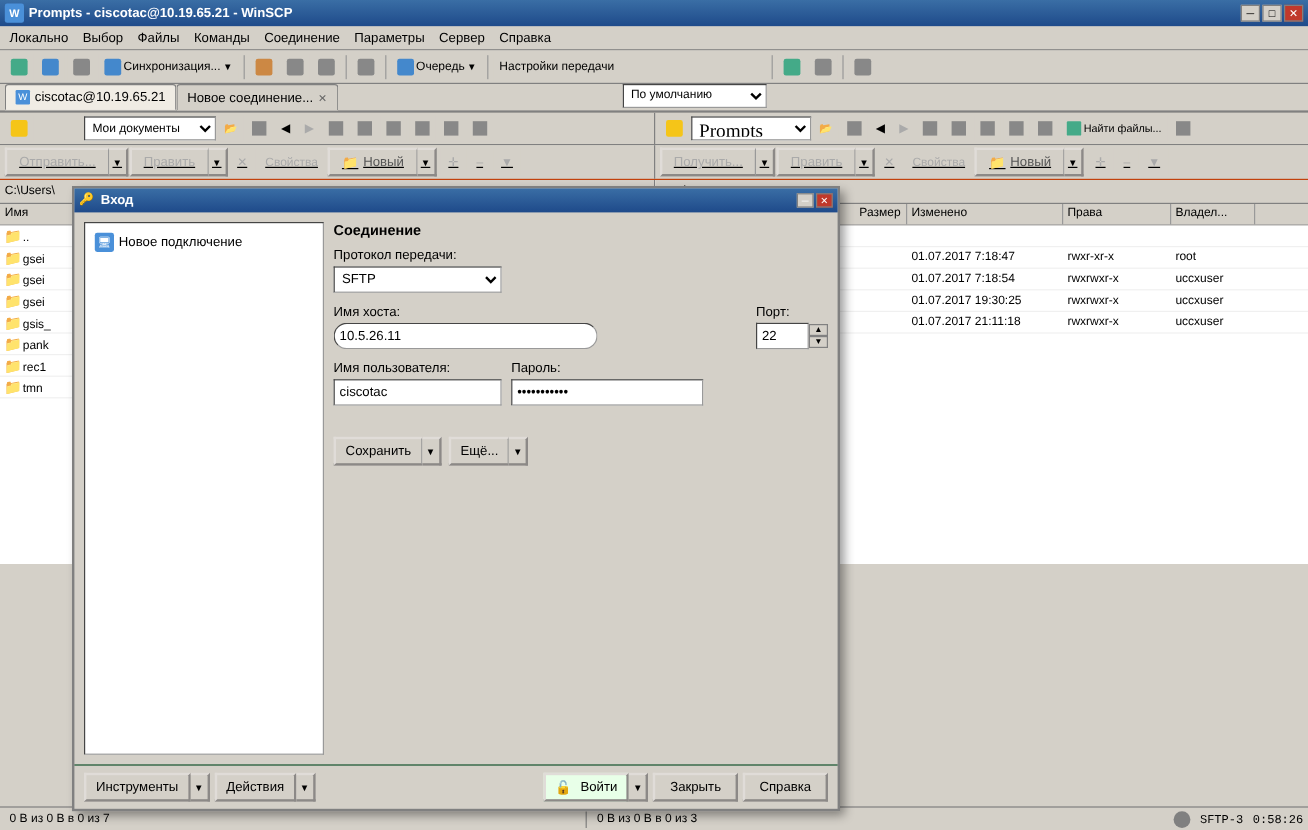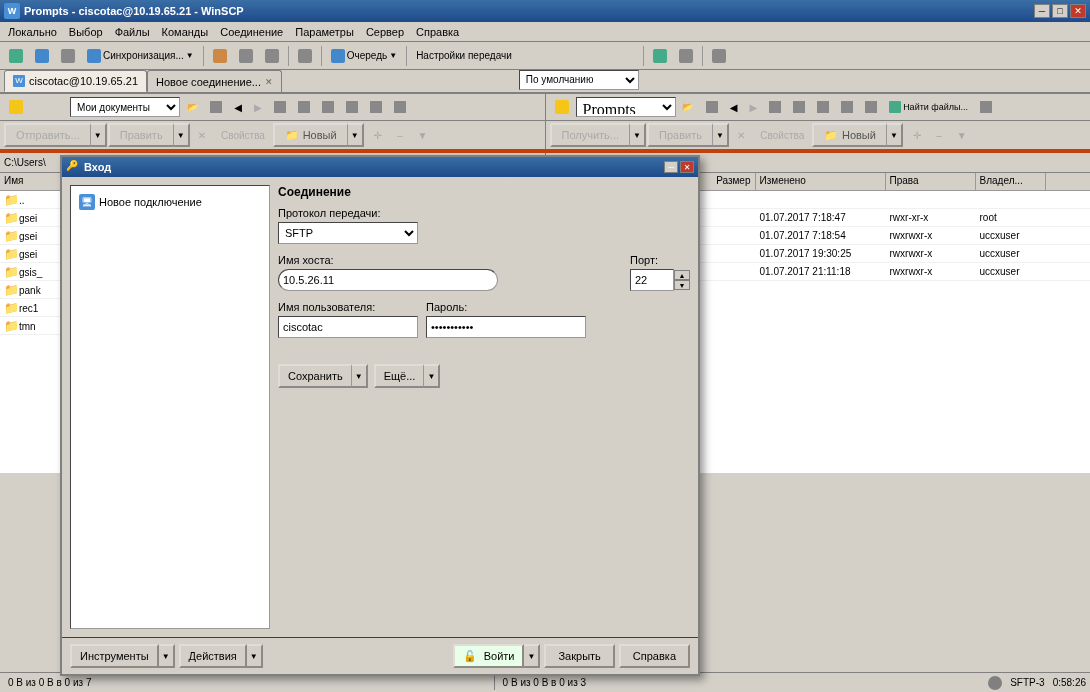--- a/index.html
+++ b/index.html
@@ -192,23 +192,24 @@
       padding: 0 4px;
       font-size: 10px;
       gap: 4px;
     }
     .status-section {
       flex: 1;
       padding: 0 4px;
     }
     .status-right {
       display: flex;
-      align-items: center;
+      align-items: flex-end;
       gap: 8px;
       font-size: 10px;
+      font-family: Liberation Mono, monospace;
     }
 
     .modal-window {
       position: absolute;
       top: 155px;
       left: 60px;
       width: 640px;
       background: #d4d0c8;
       border: 2px solid #808080;
       box-shadow: 4px 4px 8px rgba(0,0,0,0.4);
@@ -373,21 +374,22 @@
       align-items: center;
       padding: 2px 4px;
       gap: 2px;
       border-right: 1px solid #808080;
     }
     .path-half:last-child { border-right: none; }
 
     .dual-action {
       display: flex;
       background: #d4d0c8;
-      border-bottom: 4px solid #c2410c;
+      border-bottom: 1px solid #c2410c;
+      text-decoration: underline;
     }
     .action-half {
       flex: 1;
       display: flex;
       align-items: center;
       padding: 2px 4px;
       gap: 1px;
       border-right: 1px solid #808080;
       height: 28px;
     }

